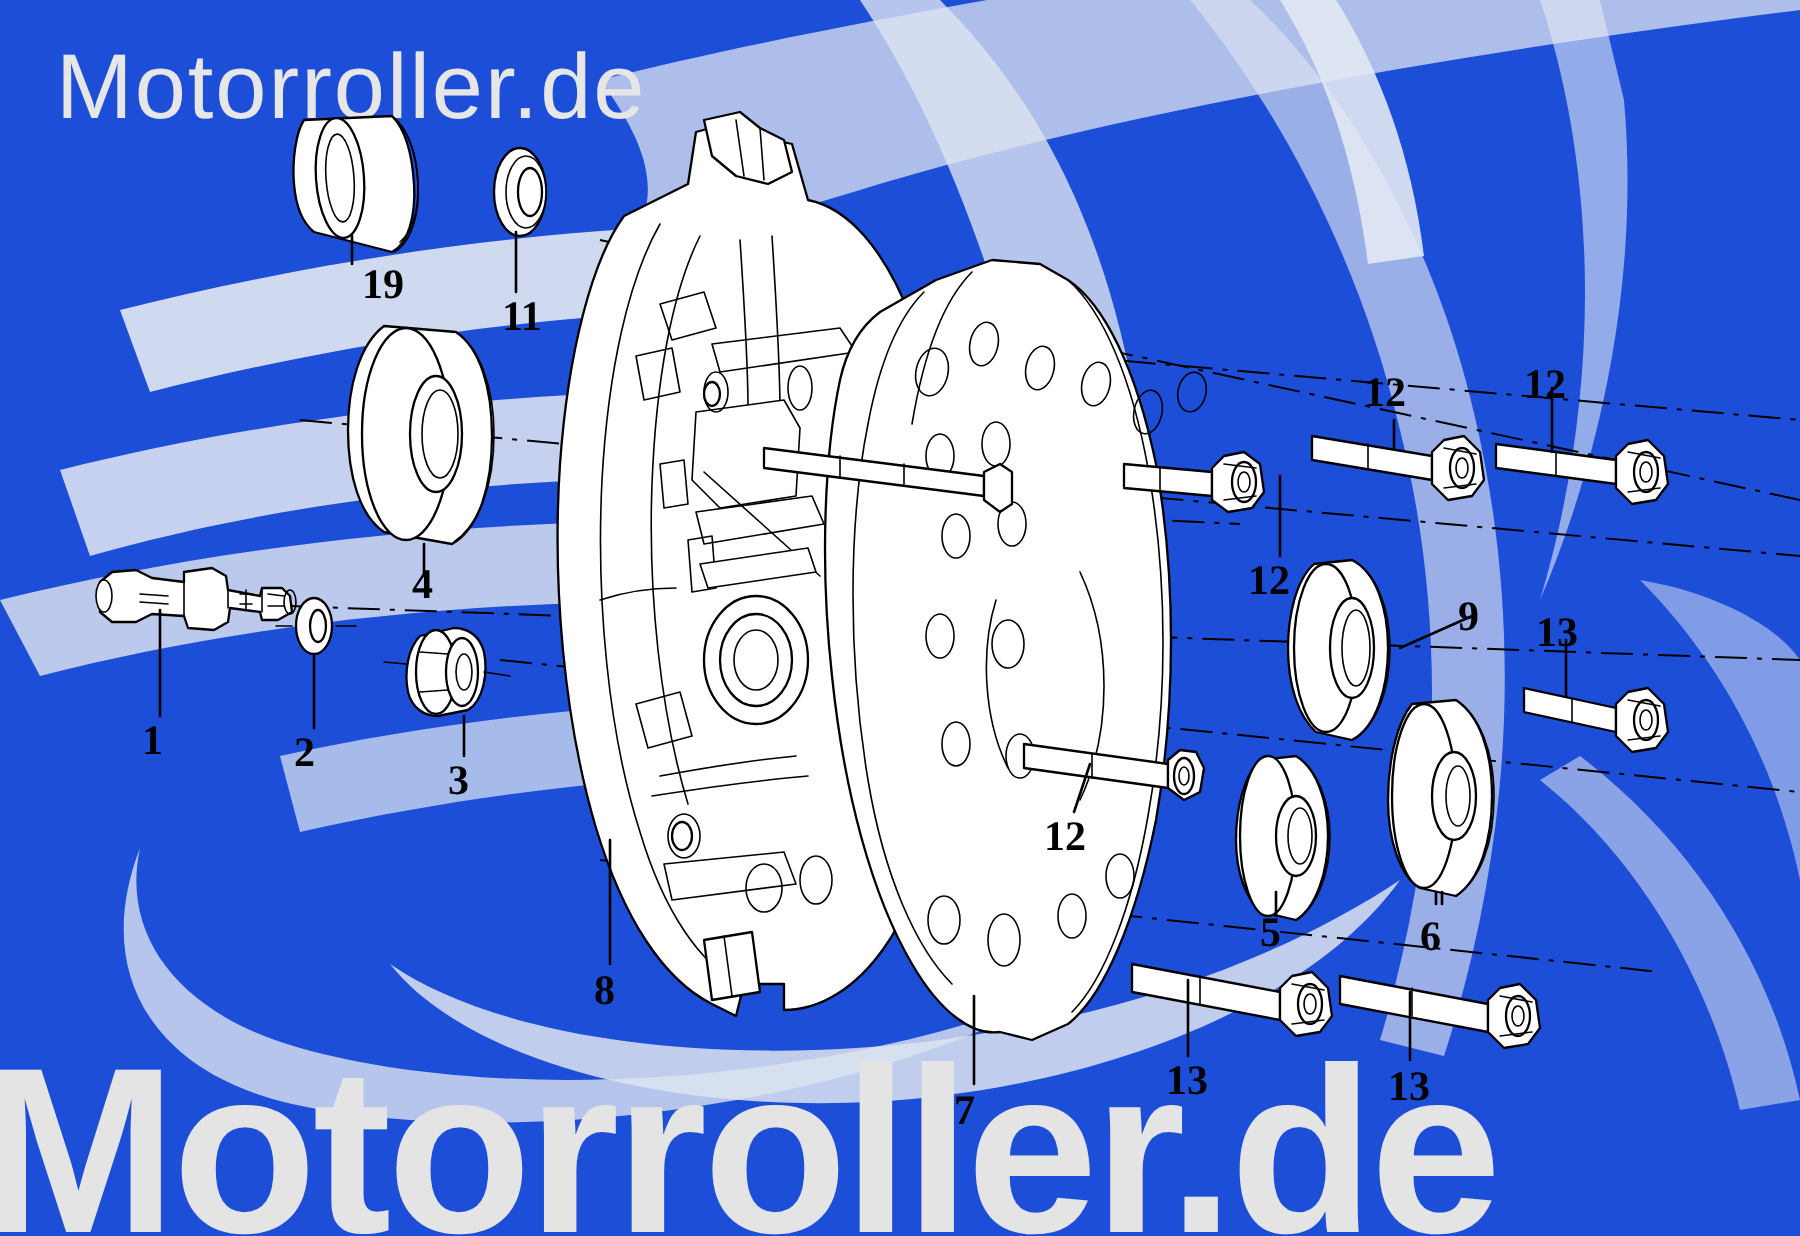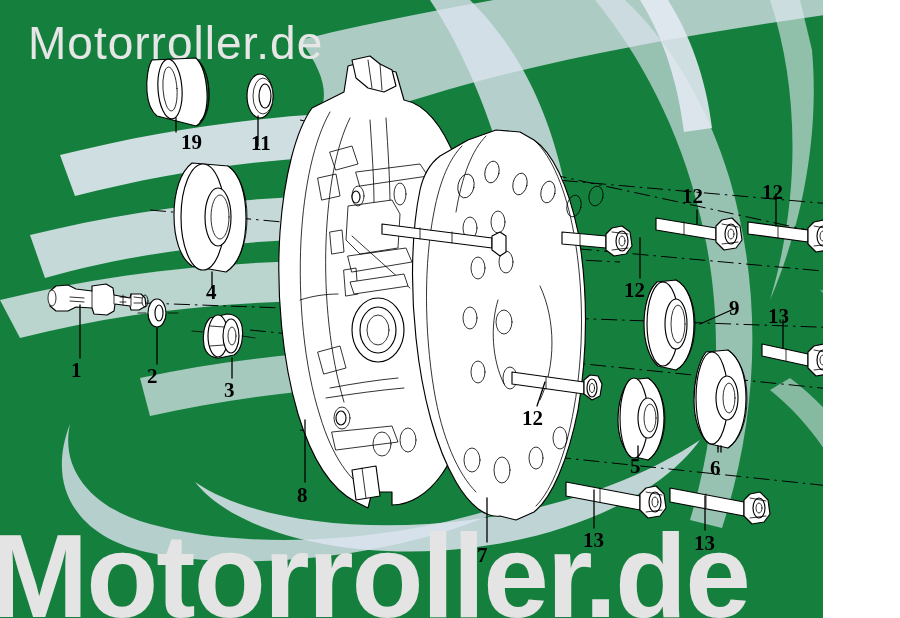--- a/index.html
+++ b/index.html
@@ -1,17 +1,17 @@
 <!DOCTYPE html>
 <html><head>
 <meta charset="utf-8">
 <style>
   html,body{margin:0;padding:0;background:#fff;}
   body{font-family:"Liberation Serif", serif;}
-  #stage{position:relative;width:823px;height:618px;background:#15803d;overflow:hidden;}
+  #stage{position:relative;width:900px;height:618px;background:#1d4ed8;overflow:hidden;}
   #stage svg.layer{position:absolute;left:0;top:0;width:900px;height:618px;}
   .wm-top{position:absolute;left:28px;top:16px;font-family:"Liberation Sans",sans-serif;
           font-size:46px;color:#e6e6e6;letter-spacing:1px;white-space:nowrap;font-weight:400;}
   .wm-bot{position:absolute;left:-10px;top:508px;font-family:"Liberation Sans",sans-serif;
           font-size:118px;color:#e4e4e4;letter-spacing:-2px;white-space:nowrap;font-weight:700;}
   .callout{position:absolute;font-family:"Liberation Serif",serif;font-weight:700;
            font-size:21px;color:#000;line-height:1;}
   .part-thin{stroke:#000;stroke-width:0.8;fill:none;stroke-linecap:round;stroke-linejoin:round;}
   .part-fill{fill:#ffffff;stroke:#000;stroke-width:1.15;stroke-linejoin:round;}
   .part-fill-thin{fill:#ffffff;stroke:#000;stroke-width:0.8;stroke-linejoin:round;}
@@ -307,21 +307,21 @@
       <path class="lead" d="M718 448 L718 448"></path>
       <path class="lead" d="M718 446 L718 452"></path>
       <path class="lead" d="M594 528 L594 490"></path>
       <path class="lead" d="M705 530 L705 496"></path>
       <path class="lead" d="M721 446 L721 452"></path>
     </g>
   </svg>
 
   <div>
     <div class="callout" style="left:181px;top:132px;">19</div>
-    <div class="callout" style="left:251px;top:133px;">11</div>
+    <div class="callout" style="left:251px;top:148px;">11</div>
     <div class="callout" style="left:206px;top:282px;">4</div>
     <div class="callout" style="left:71px;top:360px;">1</div>
     <div class="callout" style="left:147px;top:366px;">2</div>
     <div class="callout" style="left:224px;top:380px;">3</div>
     <div class="callout" style="left:297px;top:485px;">8</div>
     <div class="callout" style="left:477px;top:545px;">7</div>
     <div class="callout" style="left:522px;top:408px;">12</div>
     <div class="callout" style="left:624px;top:280px;">12</div>
     <div class="callout" style="left:682px;top:186px;">12</div>
     <div class="callout" style="left:762px;top:182px;">12</div>

